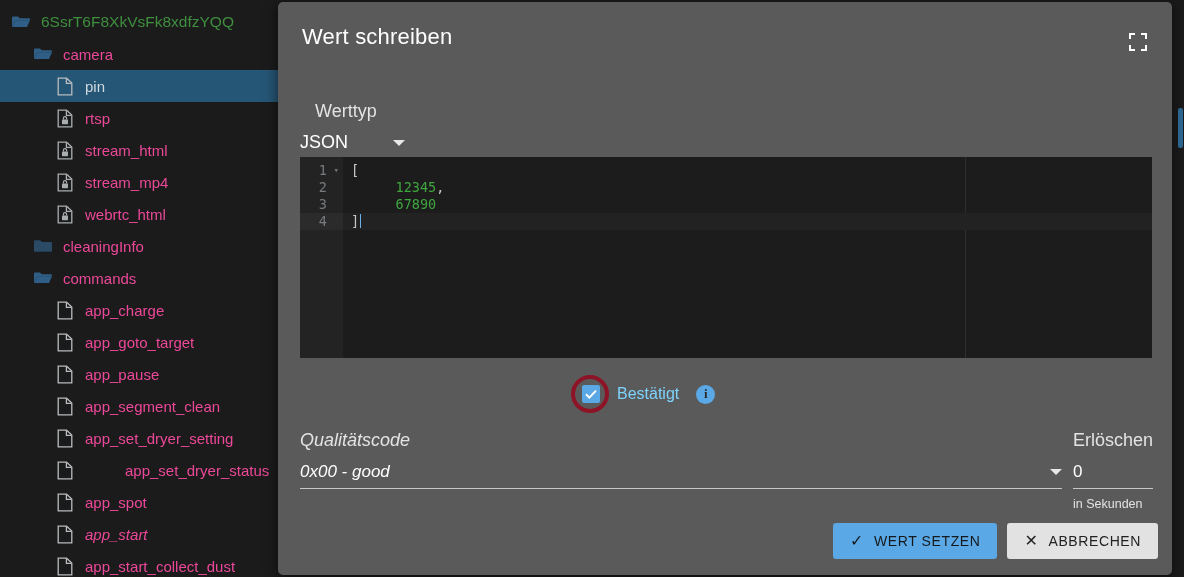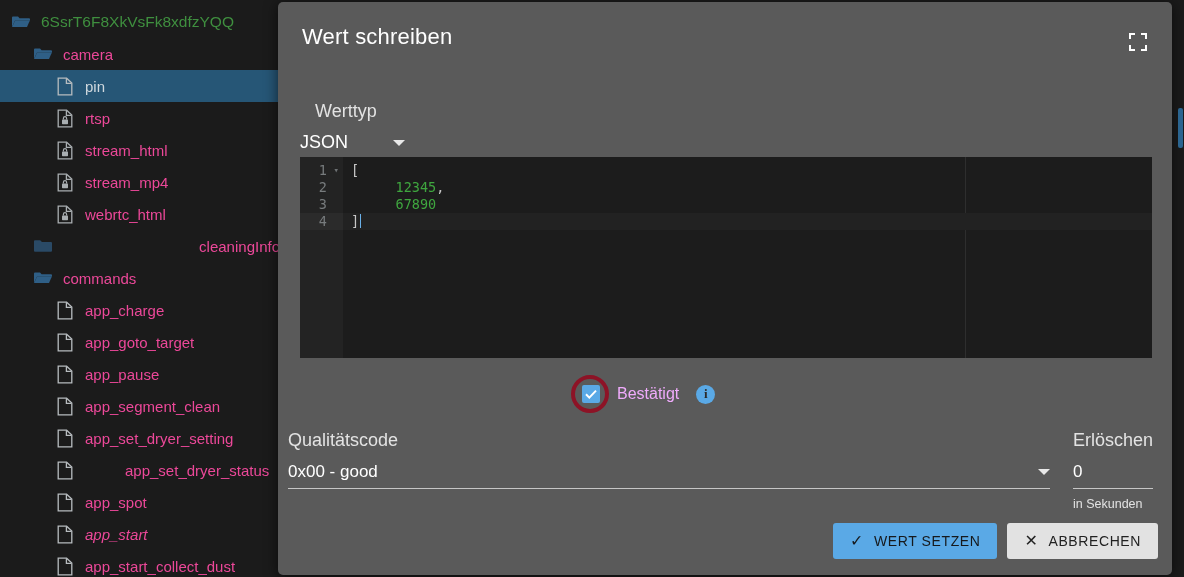--- a/index.html
+++ b/index.html
@@ -110,30 +110,30 @@
   .confirm-row { position: absolute; left: 300px; top: 379px; display: flex; align-items: center; }
   .cb-wrap { position: relative; width: 26px; height: 26px; display: flex; align-items: center; justify-content: center; cursor: pointer; }
   .cb {
     width: 18px; height: 18px; border-radius: 2px; background: #5aa9e6;
     display: flex; align-items: center; justify-content: center;
   }
   .annot-ring {
     position: absolute; left: -7px; top: -6px; width: 38px; height: 38px;
     border: 4px solid #8d1326; border-radius: 50%; pointer-events: none;
   }
-  .confirm-label { margin-left: 13px; font-size: 16px; color: #f0abfc; }
+  .confirm-label { margin-left: 13px; font-size: 16px; color: #7dd3fc; }
   .info-icon {
     margin-left: 17px; width: 19px; height: 19px; border-radius: 50%;
     background: #5aa9e6; color: #2b2b2b; font-size: 13px; font-weight: bold;
     font-family: "Liberation Serif", serif;
     display: flex; align-items: center; justify-content: center; cursor: pointer;
   }
 
   
-  .qual-wrap { position: absolute; left: 10px; top: 428px; width: 762px; }
+  .qual-wrap { position: absolute; left: 22px; top: 428px; width: 762px; font-style: italic; }
   .qual-select {
     margin-top: 11px;
     display: flex; align-items: center; justify-content: space-between;
     font-size: 17px; color: #fff;
     border-bottom: 1px solid #c6c6c6;
     padding-bottom: 6px; cursor: pointer;
   }
   .exp-wrap { position: absolute; left: 795px; top: 428px; width: 80px; }
   .exp-value {
     margin-top: 11px; font-size: 17px; color: #fff;
@@ -225,21 +225,21 @@
           <span class="ico">
             <svg width="16" height="19" viewBox="0 0 16 19">
               <path d="M1.2 1.2h8.4L14.8 6v11.8H1.2z" fill="none" stroke="#a9aeb1" stroke-width="1.3"></path>
               <path d="M9.4 1.4v5h5" fill="none" stroke="#a9aeb1" stroke-width="1.3"></path>
               <rect x="5" y="10.6" width="6" height="4.6" rx="0.7" fill="#a9aeb1"></rect>
               <path d="M6.4 10.6V9.3a1.6 1.6 0 013.2 0v1.3" fill="none" stroke="#a9aeb1" stroke-width="1.2"></path>
             </svg>
           </span>
           <span class="lbl">webrtc_html</span>
         </div>
-        <div class="tree-row" style="padding-left: 32px; justify-content: space-between;">
+        <div class="tree-row" style="padding-left: 32px;">
           <span class="ico">
             <svg width="20" height="16" viewBox="0 0 20 16">
               <path d="M1 3.2a1 1 0 011-1h5.2l1.7 1.9H18a1 1 0 011 1v7.7a1 1 0 01-1 1H2a1 1 0 01-1-1z" fill="#2a4a66"></path>
             </svg>
           </span>
           <span class="lbl">cleaningInfo</span>
         </div>
         <div class="tree-row" style="padding-left: 32px;">
           <span class="ico">
             <svg width="20" height="16" viewBox="0 0 20 16">

